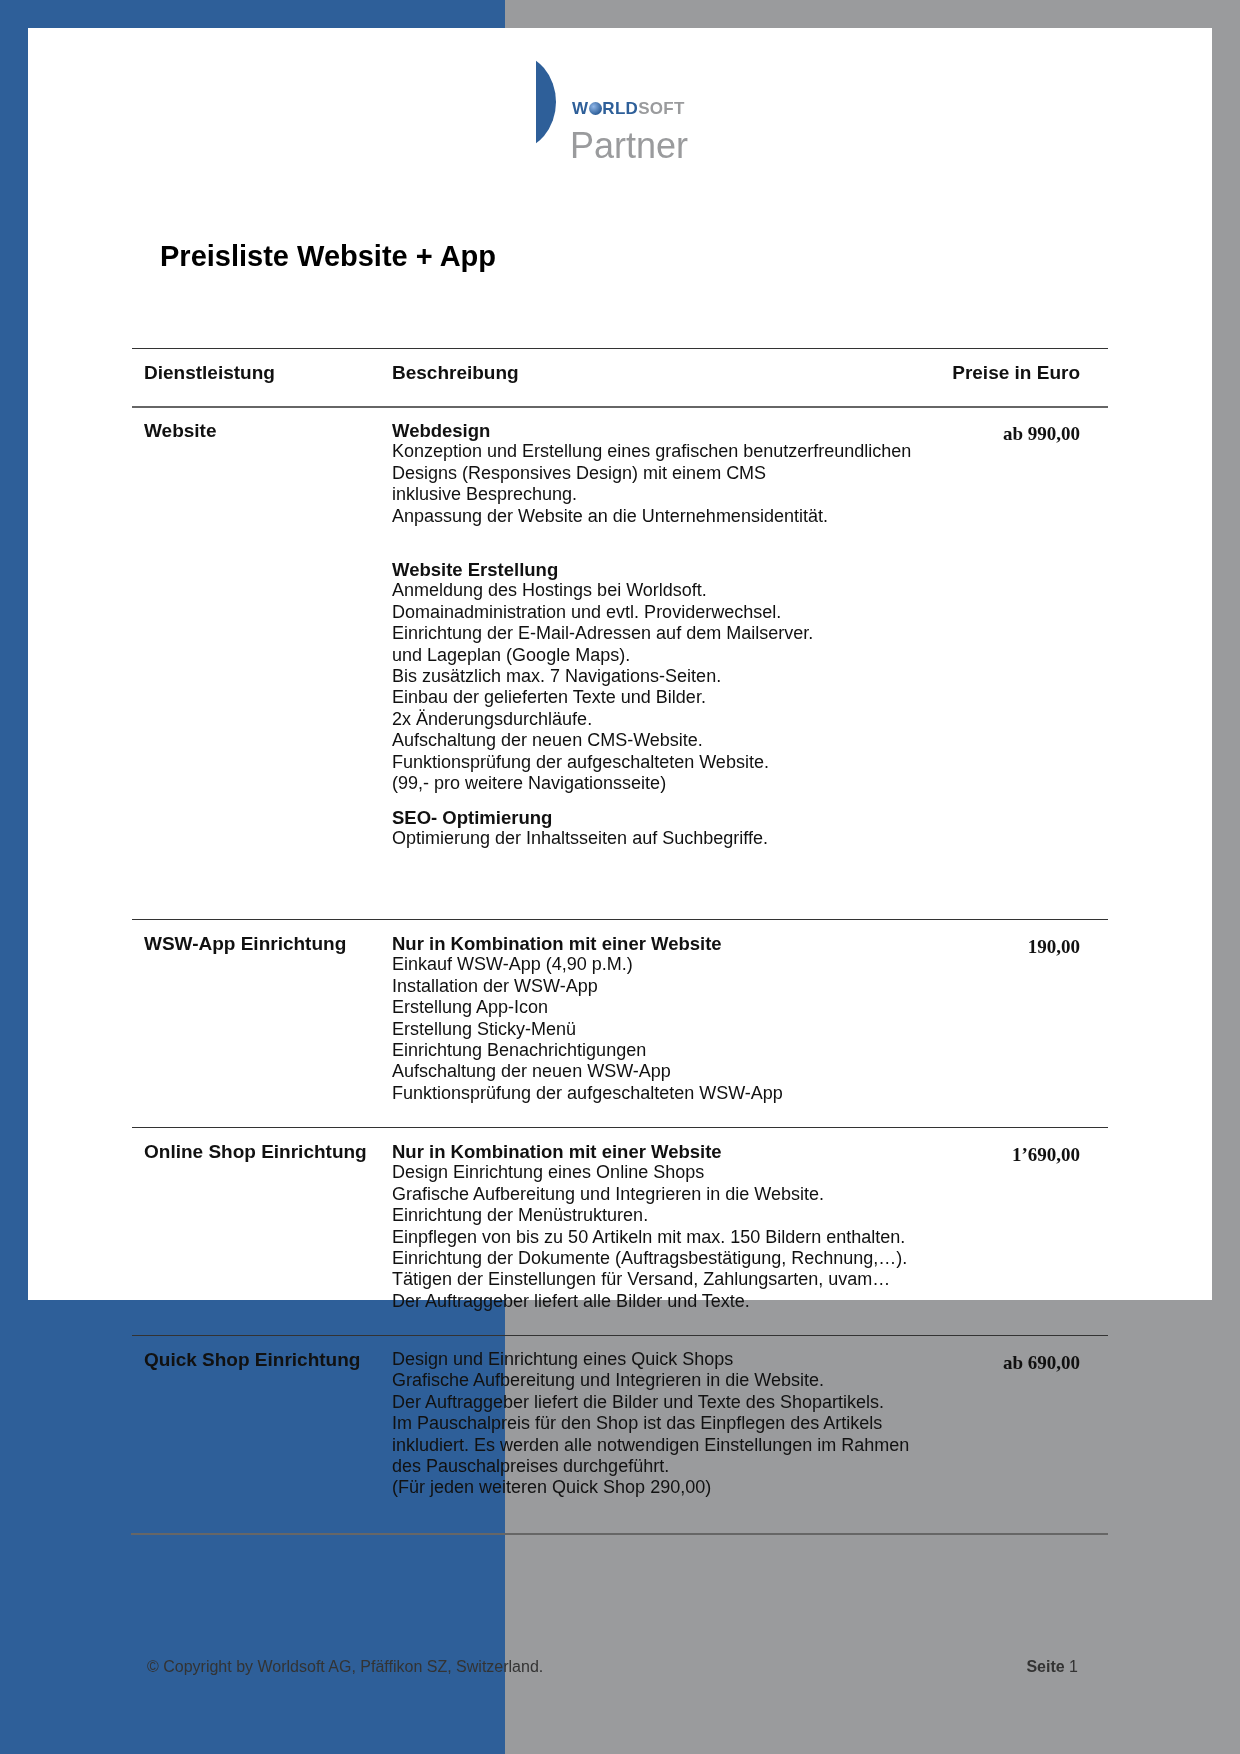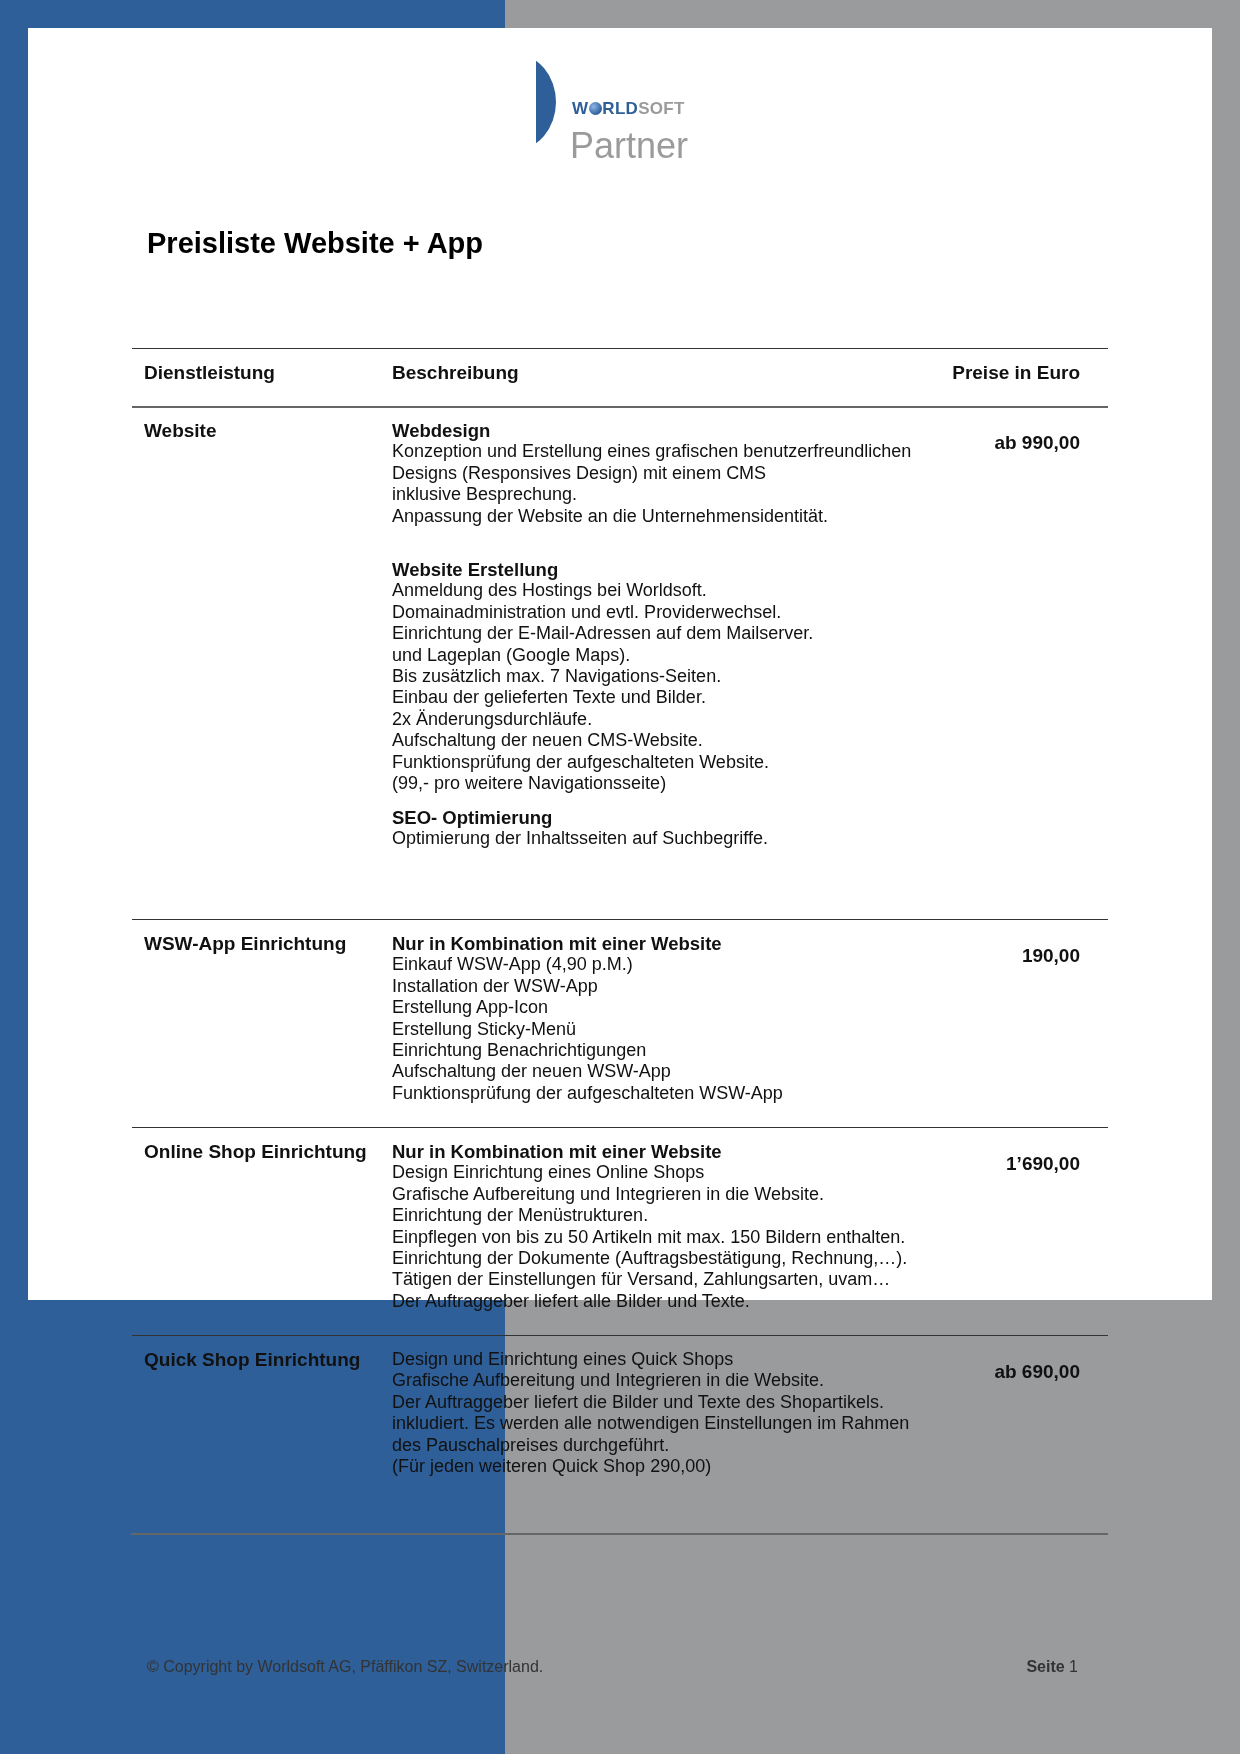--- a/index.html
+++ b/index.html
@@ -35,35 +35,35 @@
   .logo .globe {
     display: inline-block; width: 13px; height: 13px; border-radius: 50%;
     background: radial-gradient(circle at 35% 35%, #8fb6e8, #2e5f99 70%);
     vertical-align: -1px; margin: 0 0.5px;
   }
   .logo .partner {
     position: absolute; left: 34px; top: 74px; font-size: 36px; color: #9a9b9d; line-height: 1;
   }
 
   h1.title {
-    position: absolute; left: 116px; top: 196px; margin: 3px;
+    position: absolute; left: 116px; top: 196px; margin: 16px;
     font-size: 29px; font-weight: bold; color: #000;
   }
 
   .rule { position: absolute; left: 104px; width: 976px; height: 0; border-top: 1.5px solid #333; }
   .rule.light { border-top-color: #666; border-top-width: 2px; }
 
   .hdr { position: absolute; top: 334px; font-size: 19px; font-weight: bold; color: #111; }
   .col1 { left: 116px; }
   .col2 { left: 364px; }
   .col3 { right: 132px; text-align: right; }
 
   .row { position: absolute; left: 0; width: 1184px; }
   .row .svc { position: absolute; left: 116px; top: 0; font-size: 19px; font-weight: bold; }
-  .row .price { position: absolute; right: 132px; top: 12px; font-size: 19px; font-weight: bold; text-align: left; }
+  .row .price { position: absolute; right: 132px; top: 3px; font-size: 19px; font-weight: bold; text-align: left; font-family: Liberation Serif, serif; }
   .row .desc { position: absolute; left: 364px; top: 0; width: 600px; font-size: 18px; line-height: 21.4px; }
   .desc .block { margin: 0; }
   .desc .block + .block { margin-top: 12px; }
   .desc .block.gap { margin-top: 32px; }
   .desc .sub { font-weight: bold; font-size: 18.5px; }
   .desc .line { display: block; }
 
   .footer-copy { position: absolute; left: 119px; top: 1630px; font-size: 16px; color: #333; }
   .footer-page { position: absolute; right: 134px; top: 1630px; font-size: 16px; color: #333; }
   .footer-page .lbl { font-weight: bold; }
@@ -159,20 +159,21 @@
   </div>
   <div class="rule" style="top:1307px"></div>
 
   <div class="row" style="top:1321px">
     <div class="svc">Quick Shop Einrichtung</div>
     <div class="desc">
       <div class="block">
         <span class="line">Design und Einrichtung eines Quick Shops</span>
         <span class="line">Grafische Aufbereitung und Integrieren in die Website.</span>
         <span class="line">Der Auftraggeber liefert die Bilder und Texte des Shopartikels.</span>
+        <span class="line">Im Pauschalpreis für den Shop ist das Einpflegen des Artikels</span>
         <span class="line">inkludiert. Es werden alle notwendigen Einstellungen im Rahmen</span>
         <span class="line">des Pauschalpreises durchgeführt.</span>
         <span class="line">(Für jeden weiteren Quick Shop 290,00)</span>
       </div>
     </div>
     <div class="price">ab 690,00</div>
   </div>
   <div class="rule light" style="top:1505px; left:103px; width:977px;"></div>
 
   <div class="footer-copy">© Copyright by Worldsoft AG, Pfäffikon SZ, Switzerland.</div>

